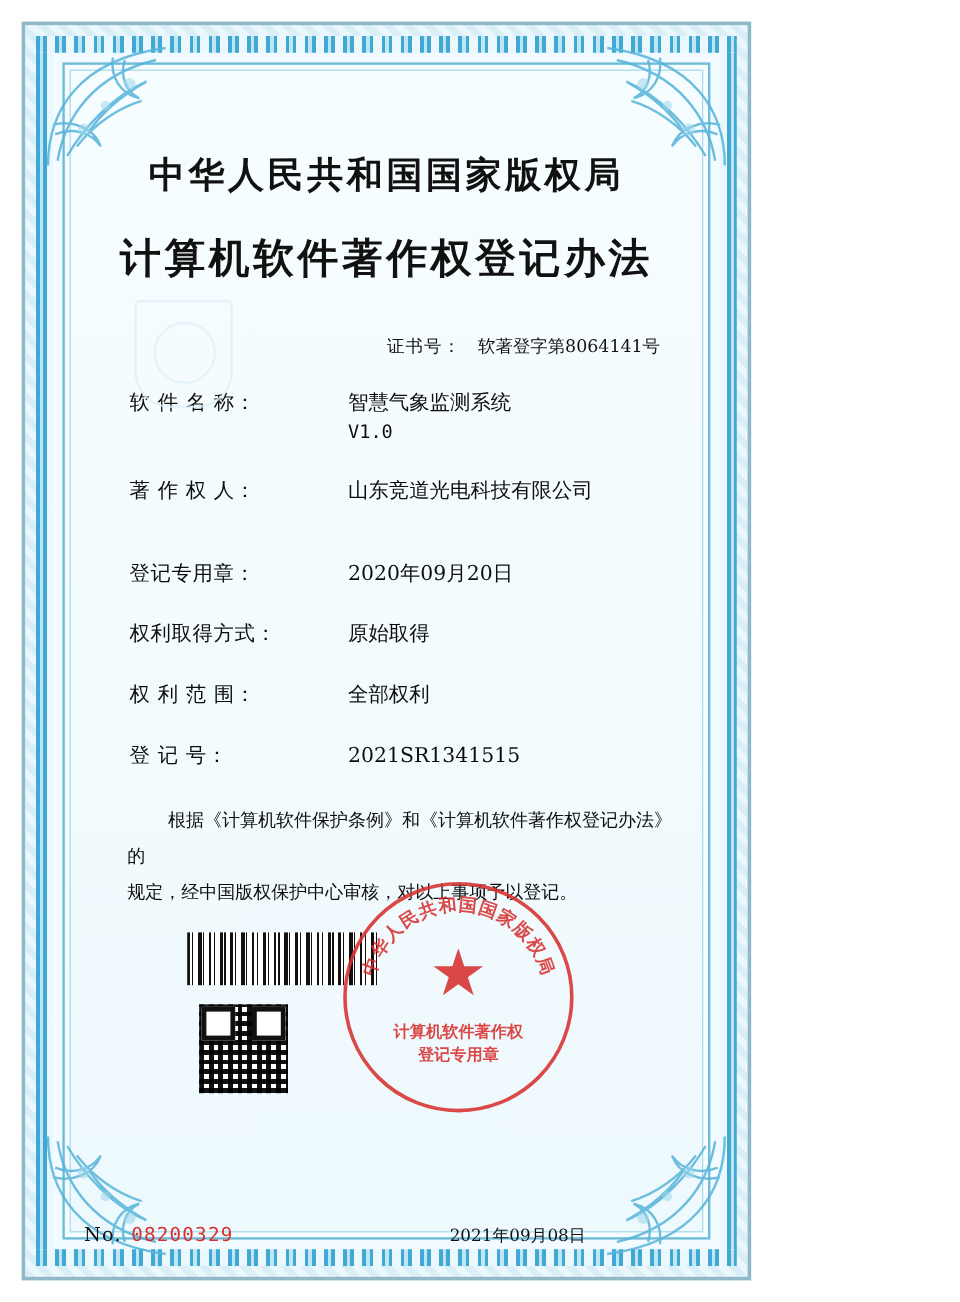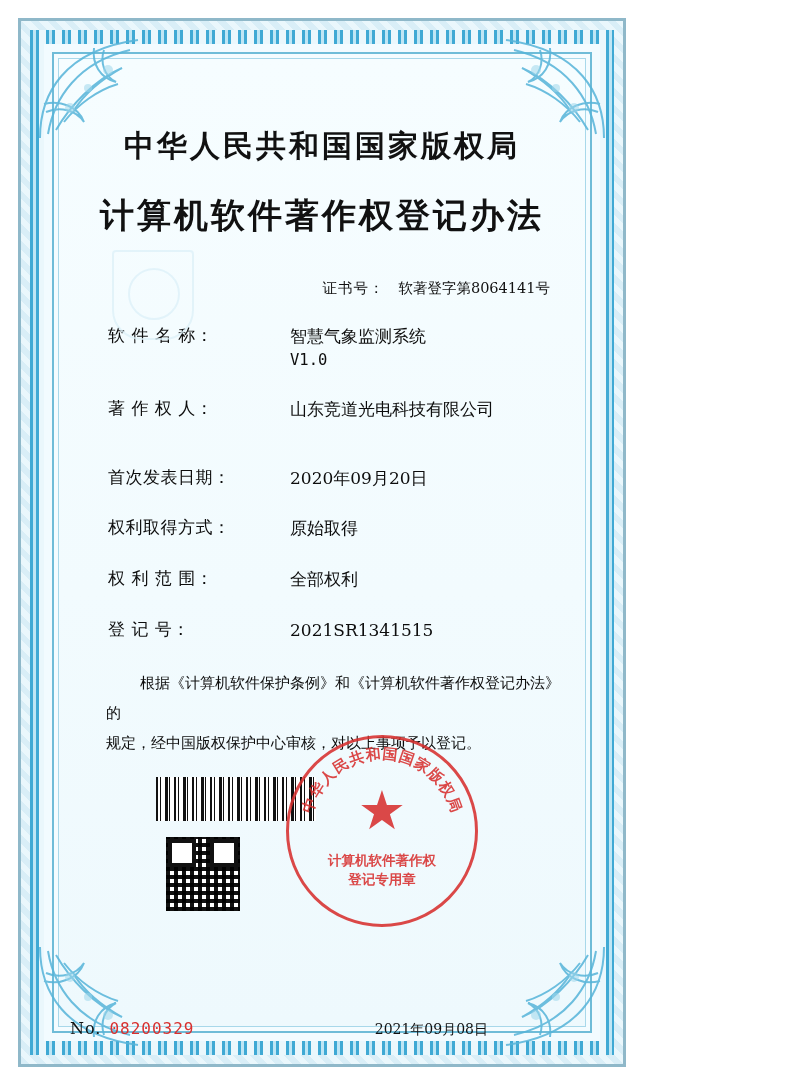--- a/index.html
+++ b/index.html
@@ -379,21 +379,21 @@
       </div>
 
       <div class="field-row">
         <div class="field-label">著 作 权 人：</div>
         <div class="field-value">山东竞道光电科技有限公司</div>
       </div>
 
       <div class="gap-big"></div>
 
       <div class="field-row">
-        <div class="field-label">首次发表日期：</div>
+        <div class="field-label">登记专用章：</div>
         <div class="field-value">2020年09月20日</div>
       </div>
 
 
       <div class="field-row">
         <div class="field-label">权利取得方式：</div>
         <div class="field-value">原始取得</div>
       </div>
 
       <div class="field-row">

